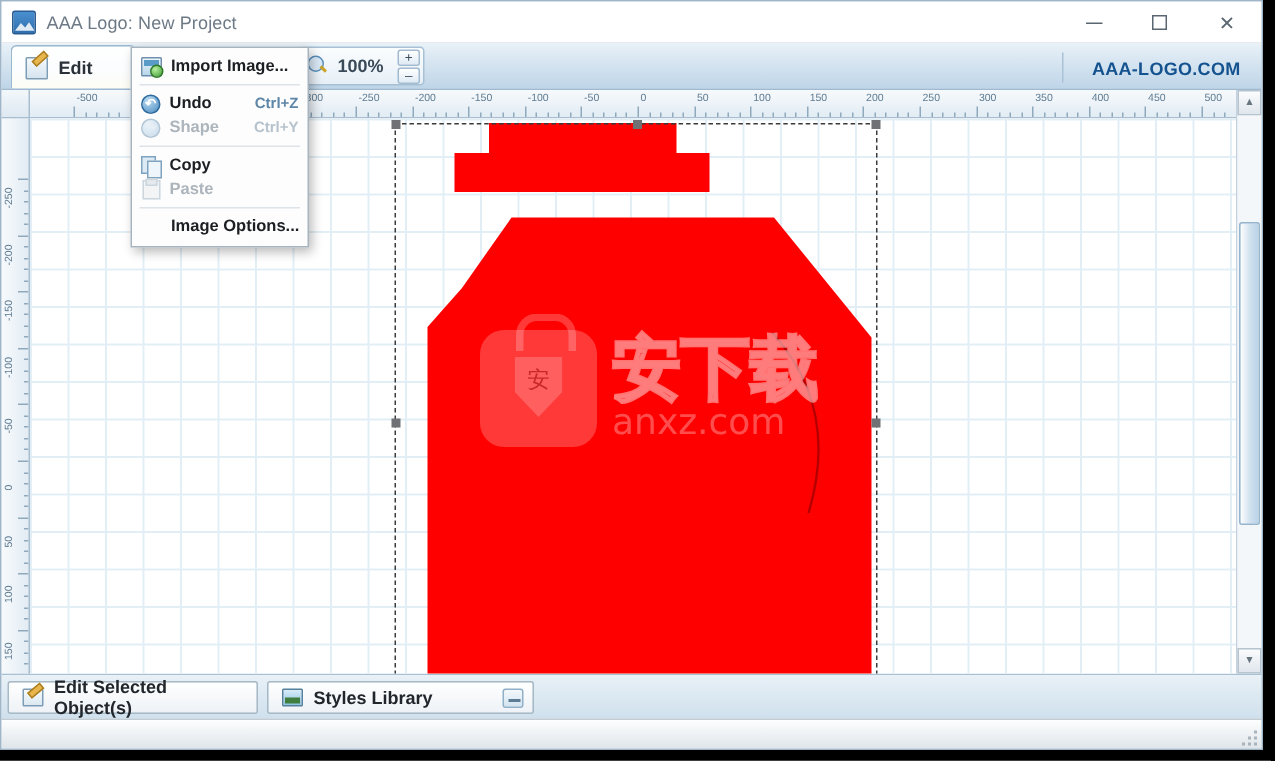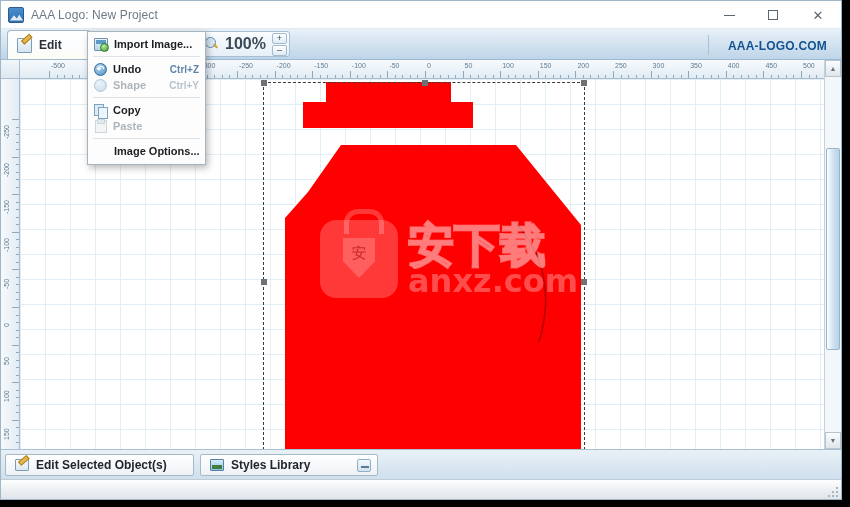--- a/index.html
+++ b/index.html
@@ -130,21 +130,21 @@
     content: ""; position: absolute; left: 0; top: 0;
     width: 9px; height: 9px; border-radius: 50%;
     border: 1.6px solid #5a8fbe;
     background: rgba(206,228,244,.7);
   }
   .zoom-mag::after {
     content: ""; position: absolute; left: 8px; top: 8px;
     width: 5px; height: 2px; background: #c9a227; transform: rotate(45deg);
   }
   .zoom-val {
-    font-size: 16px; font-weight: bold; color: #3a4a58;
+    font-size: 12px; font-weight: bold; color: #3a4a58;
     min-width: 34px; text-align: left;
   }
   .zoom-steppers { display: flex; flex-direction: column; gap: 1px; }
   .step-btn {
     width: 15px; height: 11px;
     border: 1px solid #a3bbd0; border-radius: 2px;
     background: linear-gradient(#ffffff, #dfeaf4);
     font-size: 9px; line-height: 9px; color: #3b4c5a;
     display: flex; align-items: center; justify-content: center;
   }
@@ -231,21 +231,21 @@
     font-family: "DejaVu Sans", sans-serif;
   }
   .wm-text { display: flex; flex-direction: column; }
   .wm-cn {
     font-size: 46px; line-height: 44px; font-weight: bold;
     color: rgba(255,60,60,.30);
     -webkit-text-stroke: 2px rgba(255,255,255,.45);
     font-family: "DejaVu Sans", sans-serif; white-space: nowrap;
   }
   .wm-en {
-    font-size: 32px; line-height: 28px; font-weight: bold;
+    font-size: 24px; line-height: 28px; font-weight: normal;
     color: rgba(255,255,255,.30);
     font-family: "DejaVu Sans", sans-serif;
   }
 
   
   .vscroll {
     width: 17px; flex: none;
     background: #f0f3f6;
     border-left: 1px solid #c3d2de;
     display: flex; flex-direction: column;
@@ -273,21 +273,21 @@
     display: flex; align-items: center; padding: 0 4px; gap: 6px;
   }
   .bb-btn {
     height: 22px; display: flex; align-items: center; gap: 7px;
     padding: 0 9px;
     border: 1px solid #a8b9c6; border-radius: 2px;
     background: linear-gradient(#ffffff, #eef2f6);
     font-size: 12px; font-weight: bold; color: #20262c;
   }
   .bb-objects { width: 174px; }
-  .bb-edit { width: 189px; }
+  .bb-edit { width: 167px; }
   .bb-styles { width: 178px; justify-content: flex-start; position: relative; }
   .bb-ico { width: 14px; height: 12px; flex: none; position: relative; }
   .ico-lib {
     background: linear-gradient(#d8ecf8, #8fc4e2);
     border: 1px solid #55809e; border-radius: 1px;
   }
   .ico-lib::after {
     content: ""; position: absolute; left: 1px; bottom: 1px;
     width: 10px; height: 4px; background: #3f7e3f;
   }

